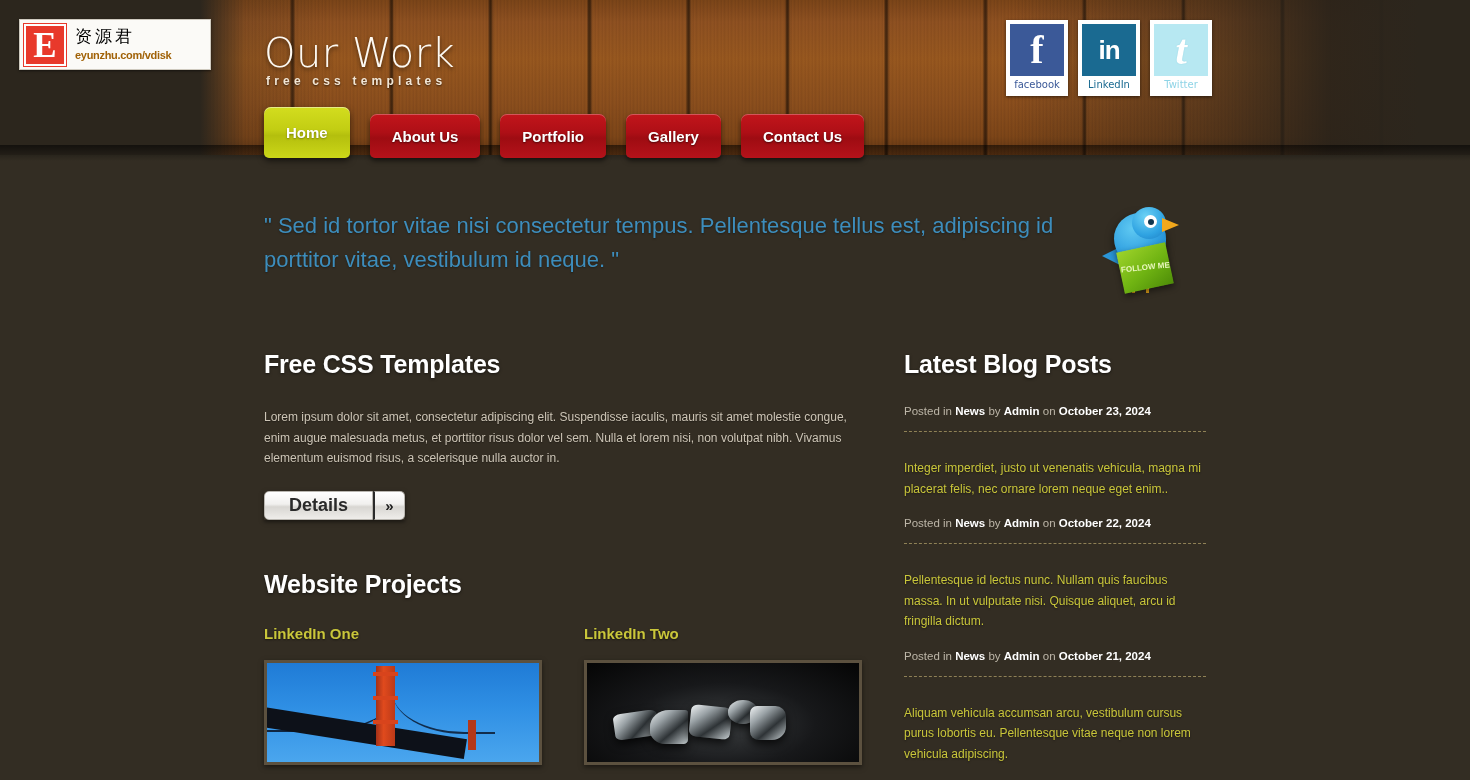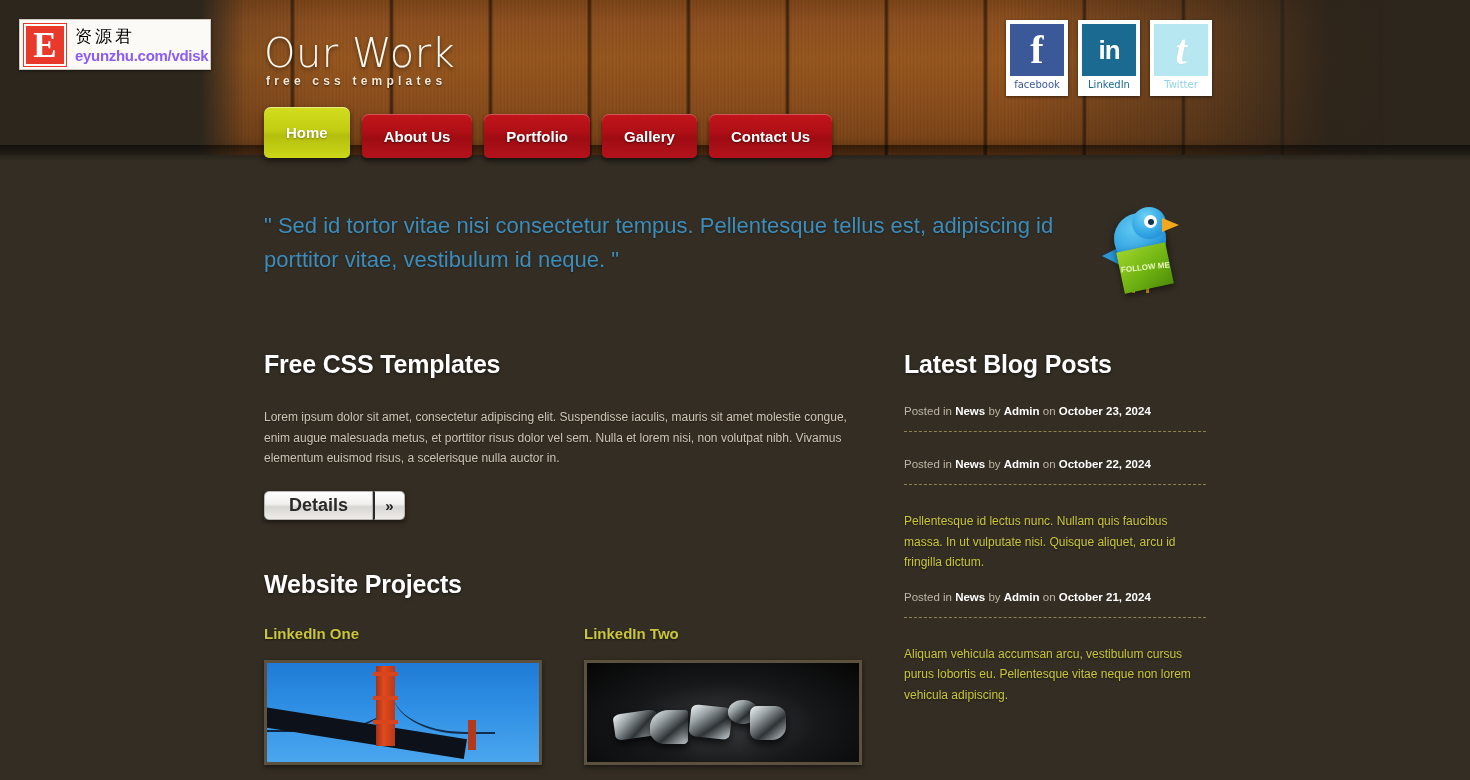--- a/index.html
+++ b/index.html
@@ -53,21 +53,21 @@
   }
   .logo-e {
     width: 42px; height: 42px; background: #e8392b;
     color: #ffffff; font-family: "Liberation Serif", serif; font-weight: bold;
     font-size: 35px; line-height: 40px; text-align: center;
     border: 2px solid #ffffff; outline: 1px solid #e8392b;
     flex: 0 0 auto;
   }
   .logo-txt { margin-left: 9px; display: flex; flex-direction: column; justify-content: center; }
   .logo-cn { font-family: "DejaVu Sans", sans-serif; font-size: 17px; color: #000000; letter-spacing: 3px; line-height: 22px; font-weight: 500;}
-  .logo-url { font-family: "Liberation Sans", sans-serif; font-size: 15px; font-weight: bold; color: #8b5cf6; line-height: 17px; letter-spacing: -0.3px; }
+  .logo-url { font-family: "Liberation Sans", sans-serif; font-size: 11px; font-weight: bold; color: #a16207; line-height: 17px; letter-spacing: -0.3px; }
 
   
   #site-title {
     position: absolute; left: 264px; top: 30px;
     color: #fdf9f2; font-size: 40px; font-weight: 300; letter-spacing: 0.5px;
     font-family: "DejaVu Sans", sans-serif;
     text-shadow: 0 2px 4px rgba(0,0,0,0.55);
   }
   #site-tagline {
     position: absolute; left: 266px; top: 74px;
@@ -97,21 +97,21 @@
   
   #nav { position: absolute; left: 264px; top: 107px; display: flex; align-items: flex-end; }
   .nav-item {
     position: relative; height: 44px; padding: 0 22px;
     display: flex; align-items: center; justify-content: center;
     font-size: 15px; font-weight: bold; color: #ffffff; cursor: pointer;
     border-radius: 7px 7px 5px 5px;
     background: linear-gradient(180deg, #c2151b 0%, #ae0f16 42%, #9e0c12 55%, #b5121a 100%);
     box-shadow: inset 0 1px 0 rgba(255,255,255,0.28), 0 3px 5px rgba(0,0,0,0.55);
     text-shadow: 0 1px 2px rgba(0,0,0,0.55);
-    margin-right: 12px;
+    margin-right: 20px;
   }
   .nav-item.active {
     background: linear-gradient(180deg, #d3dd1e 0%, #c2cd13 45%, #b4bf0d 56%, #ccd718 100%);
     color: #ffffff; height: 51px;
     text-shadow: 0 1px 2px rgba(0,0,0,0.35);
     box-shadow: inset 0 1px 0 rgba(255,255,255,0.45), 0 3px 6px rgba(0,0,0,0.55);
   }
 
   
   #quote {
@@ -322,20 +322,21 @@
           <b>News</b>
           <span>by</span>
           <b>Admin</b>
           <span>on</span>
           <b>October 23, 2024</b>
         </div>
       </div>
       <div class="blog-sep"></div>
 
       <div class="blog-item">
+        <div class="ln">Integer imperdiet, justo ut venenatis vehicula, magna mi placerat felis, nec ornare lorem neque eget enim..</div>
         <div class="blog-meta">
           <span>Posted in</span>
           <b>News</b>
           <span>by</span>
           <b>Admin</b>
           <span>on</span>
           <b>October 22, 2024</b>
         </div>
       </div>
       <div class="blog-sep"></div>

